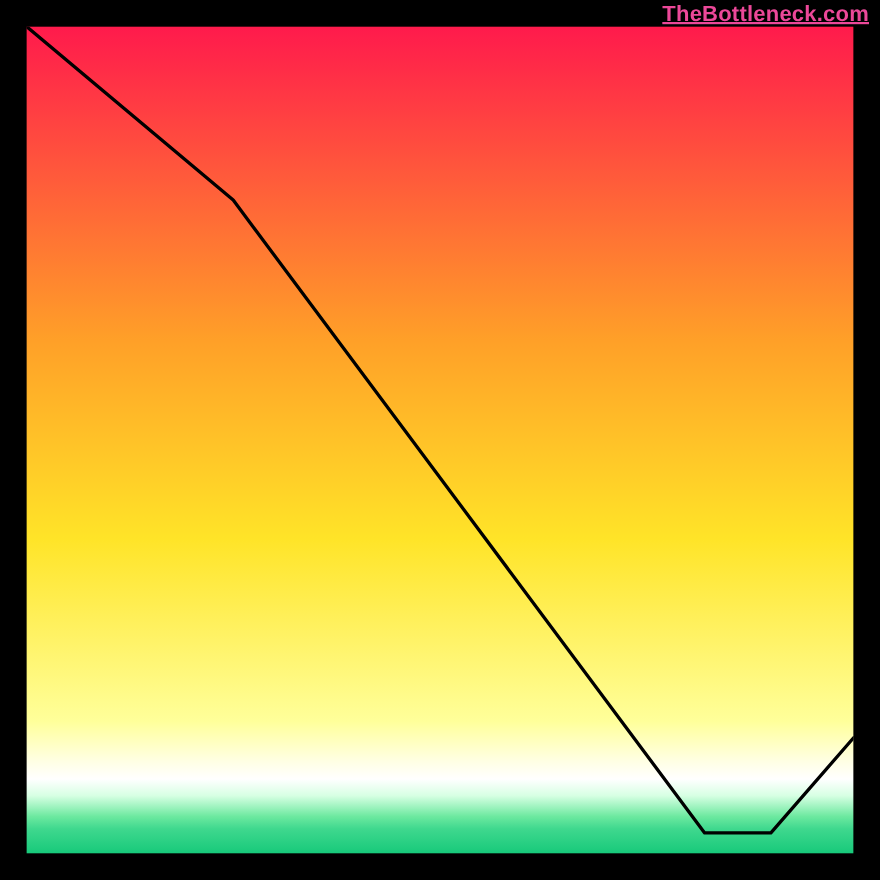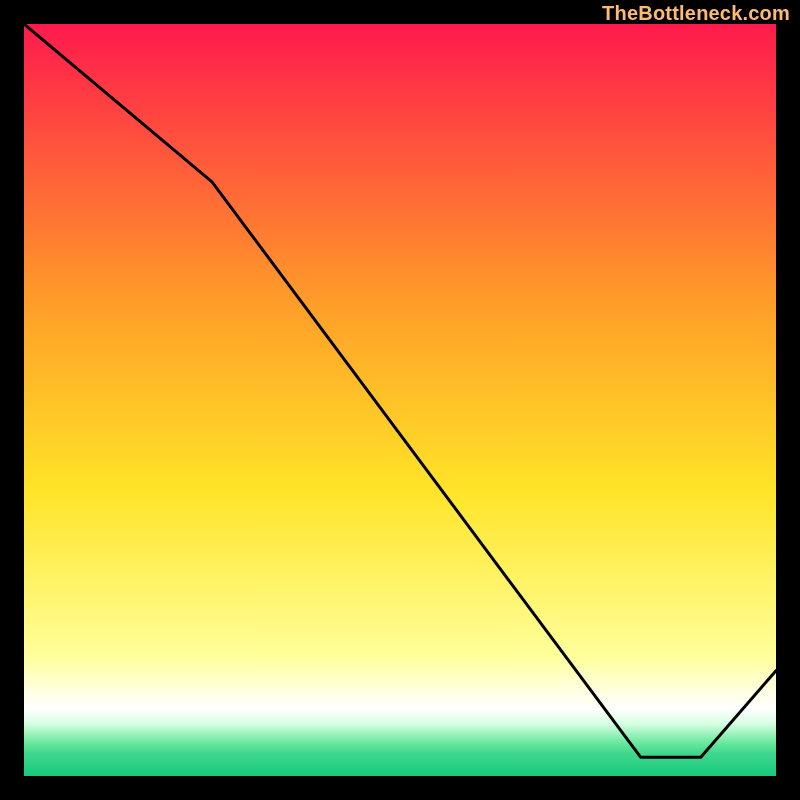--- a/index.html
+++ b/index.html
@@ -16,23 +16,24 @@
     width: 800px;
     height: 800px;
     background: #000000;
   }
   .watermark {
     position: absolute;
     top: 2px;
     right: 10px;
     font-size: 20px;
     font-weight: 600;
-    color: #fdba74;
+    color: #ec4899;
     user-select: none;
     letter-spacing: 0.2px;
+    text-decoration: underline;
   }
   .plot {
     position: absolute;
     left: 24px;
     top: 24px;
     width: 752px;
     height: 752px;
     background: #000;
   }
   svg.bg {

